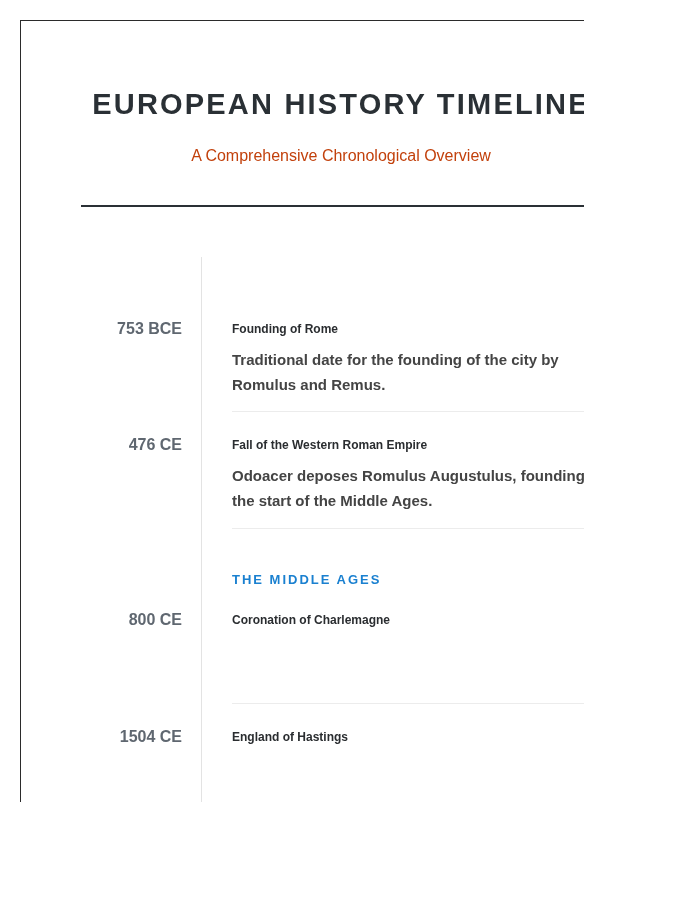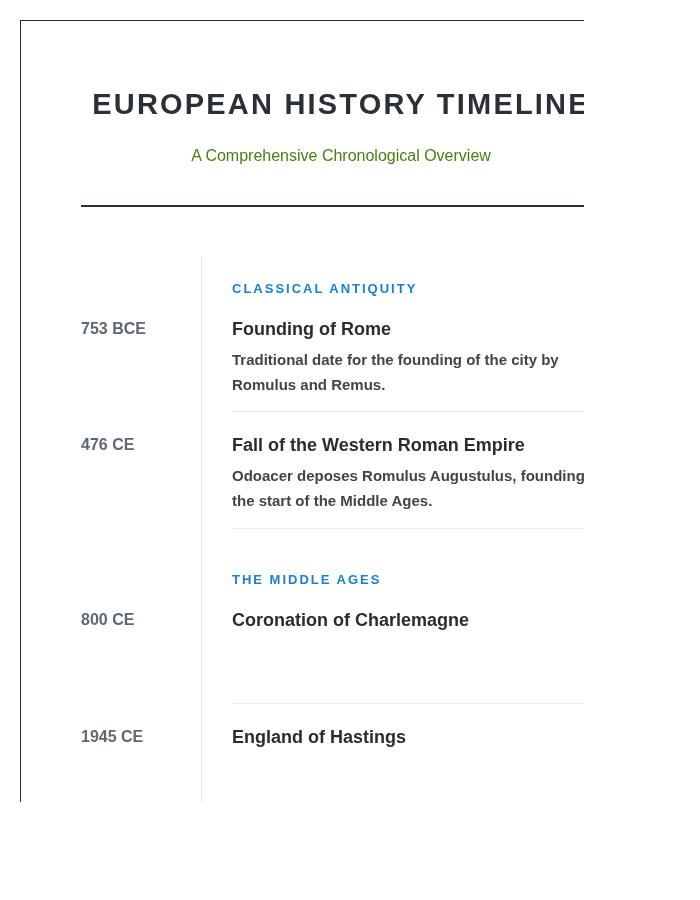--- a/index.html
+++ b/index.html
@@ -16,44 +16,44 @@
       border: 1px solid #2b2b2b; background: #fff;
     }
     .header { position: absolute; left: 0; top: 0; width: 640px; text-align: center; }
     .title {
       position: absolute; left: 0; top: 66px; width: 640px;
       font-size: 29px; font-weight: bold; letter-spacing: 2.2px;
       color: #2a3035; text-transform: uppercase; line-height: 34px;
     }
     .subtitle {
       position: absolute; left: 0; top: 125px; width: 640px;
-      font-size: 16px; color: #4d7c0f; line-height: 20px;
+      font-size: 16px; color: #c2410c; line-height: 20px;
     }
     .divider {
       position: absolute; left: 60px; top: 184px; width: 520px; height: 2px; background: #2a3035;
     }
     .timeline {
       position: absolute; left: 60px; top: 236px; width: 520px; height: 700px;
     }
     .vline {
       position: absolute; left: 120px; top: 0; width: 1px; height: 700px; background: #e3e3e3;
     }
     .era {
       position: absolute; left: 151px;
       font-size: 13px; font-weight: bold; letter-spacing: 2px; color: #1a80d0;
       text-transform: uppercase; line-height: 16px;
     }
     .event { position: absolute; left: 0; width: 520px; }
     .date {
-      position: absolute; left: 0; top: 0; width: 101px; 
+      position: absolute; left: 0; top: 0; width: 101px; text-align: right;
       font-size: 16px; font-weight: bold; color: #5f6770; line-height: 20px;
     }
     .body { position: absolute; left: 151px; top: 0; width: 369px; }
     .ev-title {
-      font-size: 18px; font-weight: bold; color: #2a2d30; line-height: 22px; margin-top: -1px;
+      font-size: 12px; font-weight: bold; color: #2a2d30; line-height: 22px; margin-top: -1px;
     }
     .ev-desc {
       margin-top: 8px; font-size: 15px; color: #444; line-height: 24.5px; font-weight: bold;
     }
     .sep {
       position: absolute; left: 151px; width: 369px; height: 1px; background: #ececec;
     }
   </style>
 </head>
 <body>
@@ -64,21 +64,20 @@
     <div class="header">
       <h1 class="title">European History Timeline</h1>
       <div class="subtitle">A Comprehensive Chronological Overview</div>
     </div>
 
     <div class="divider"></div>
 
     <div class="timeline">
       <div class="vline"></div>
 
-      <div class="era" style="top:24px;">Classical Antiquity</div>
 
       <div class="event" style="top:62px;">
         <div class="date">753 BCE</div>
         <div class="body">
           <div class="ev-title">Founding of Rome</div>
           <div class="ev-desc">Traditional date for the founding of the city by Romulus and Remus.</div>
         </div>
       </div>
       <div class="sep" style="top:154px;"></div>
 
@@ -95,21 +94,21 @@
 
       <div class="event" style="top:353px;">
         <div class="date">800 CE</div>
         <div class="body">
           <div class="ev-title">Coronation of Charlemagne</div>
         </div>
       </div>
       <div class="sep" style="top:446px;"></div>
 
       <div class="event" style="top:470px;">
-        <div class="date">1945 CE</div>
+        <div class="date">1504 CE</div>
         <div class="body">
           <div class="ev-title">England of Hastings</div>
         </div>
       </div>
 
     </div>
 
   </div>
 </div>
 

